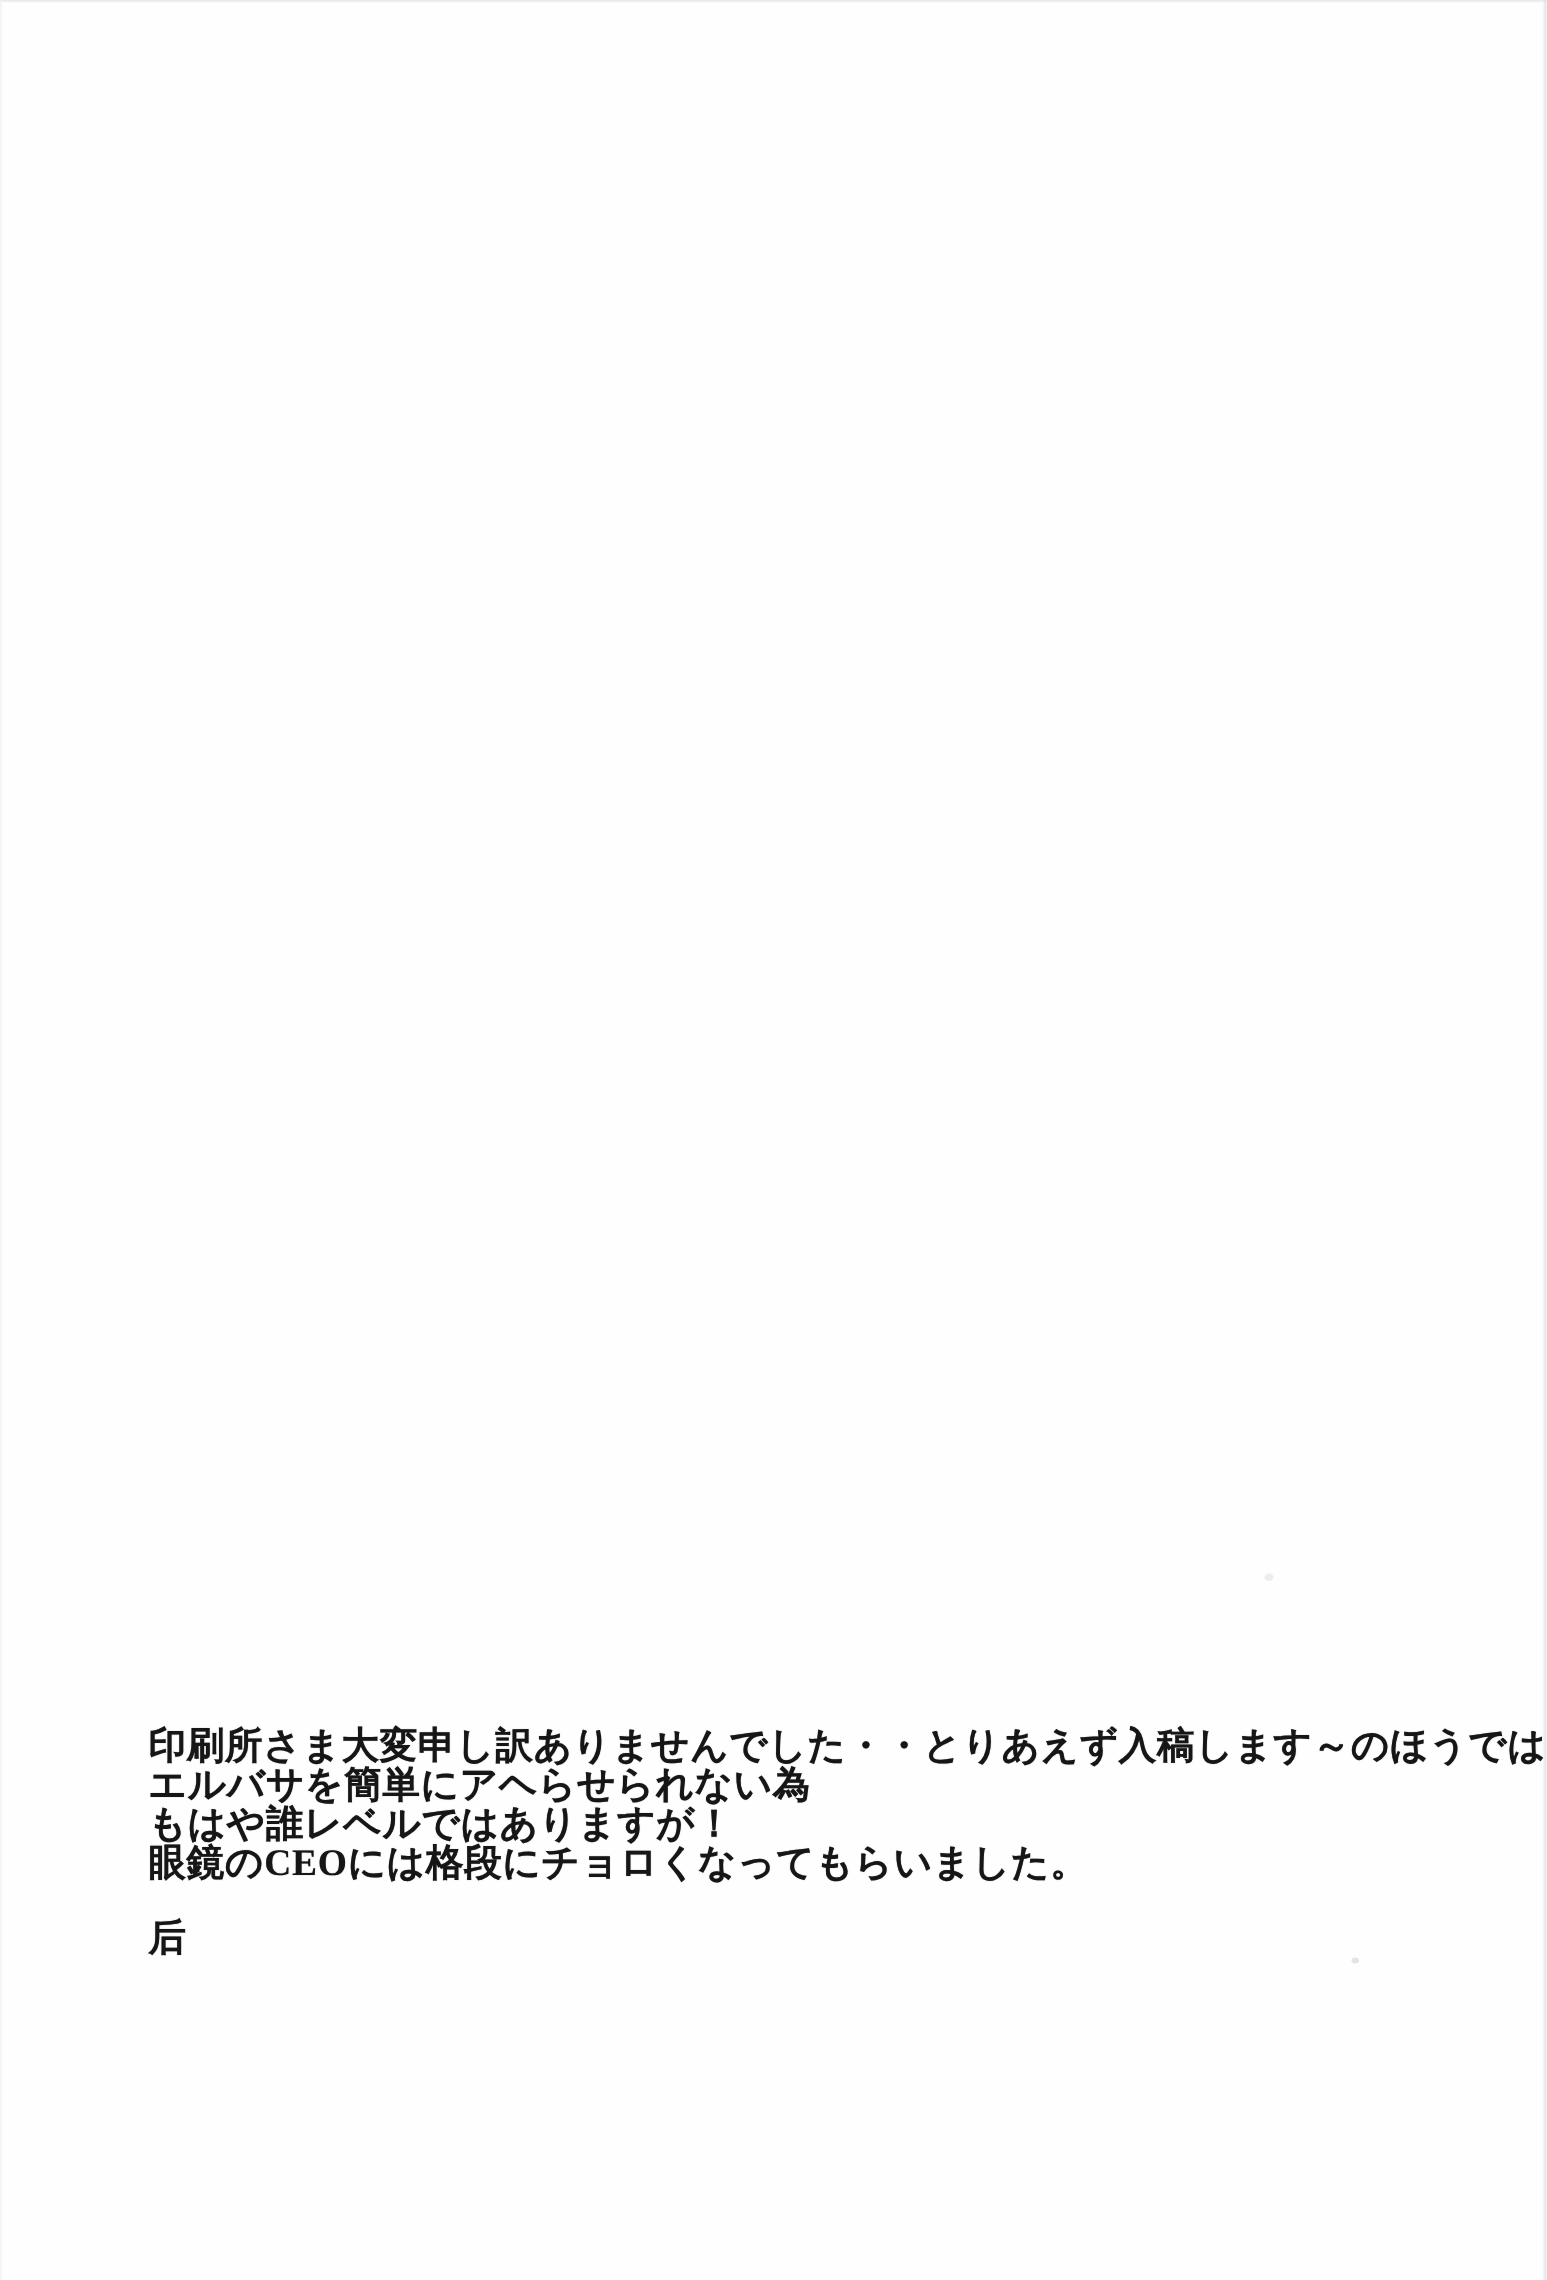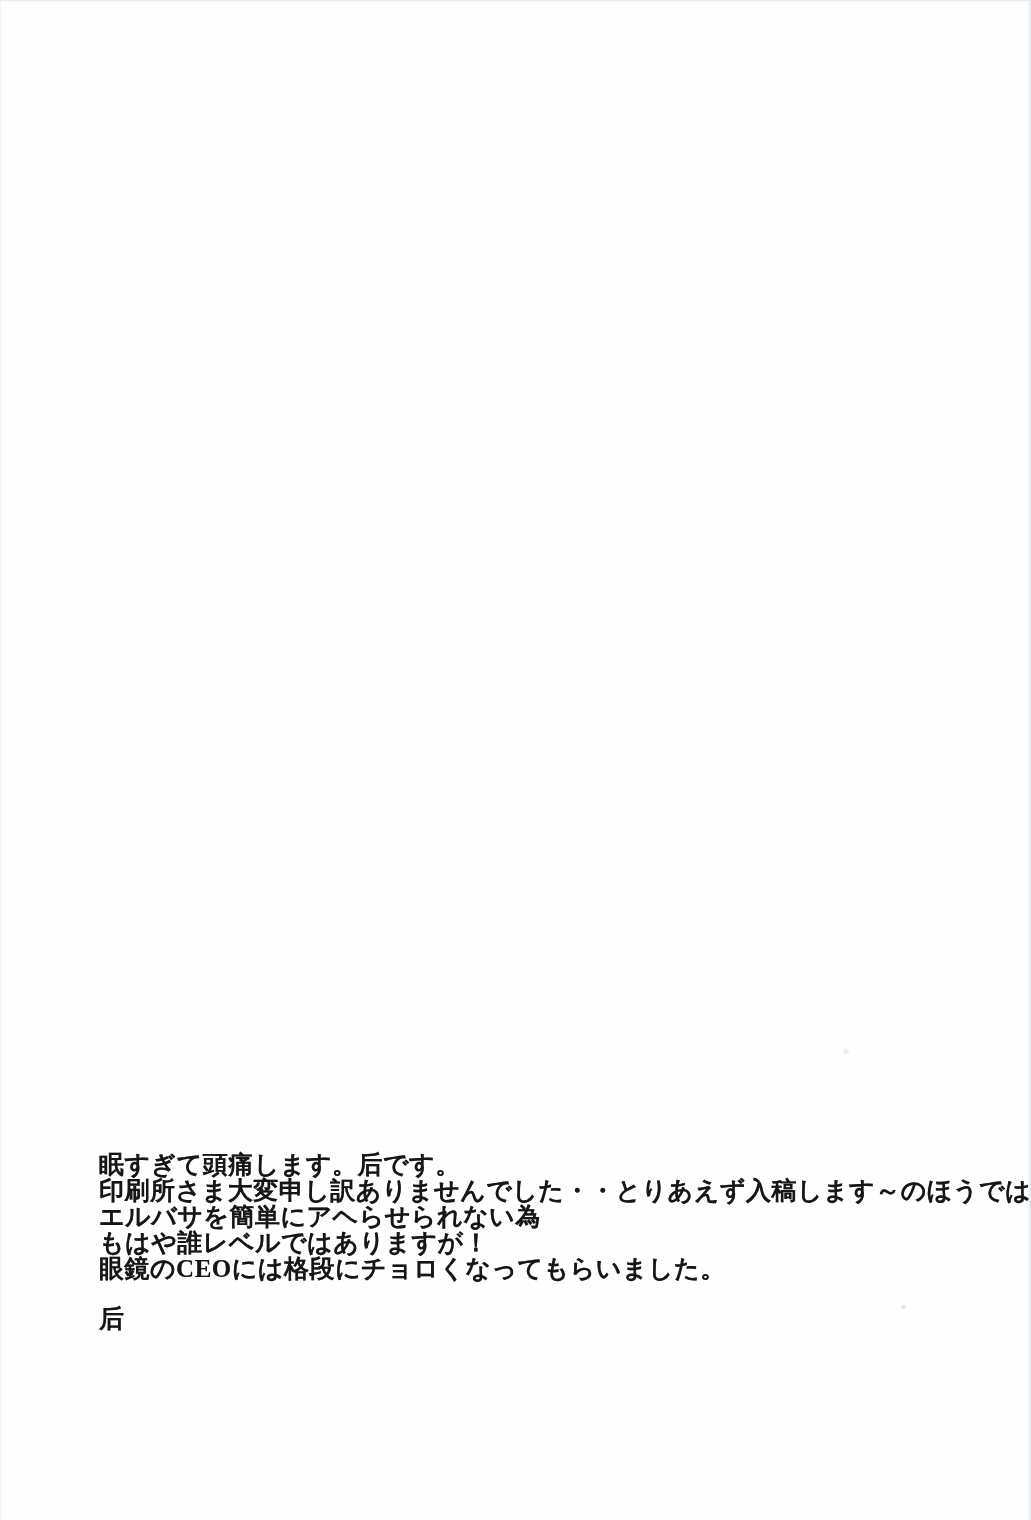--- a/index.html
+++ b/index.html
@@ -78,20 +78,19 @@
 <body>
 
 <div class="page">
   <div class="scan-edge-top"></div>
   <div class="scan-edge-right"></div>
   <div class="scan-edge-left"></div>
   <div class="speckle s1"></div>
   <div class="speckle s2"></div>
 
   <div class="afterword">
-    <p class="line">眠すぎて頭痛します。后です。</p>
     <p class="line">印刷所さま大変申し訳ありませんでした・・とりあえず入稿します～のほうでは</p>
     <p class="line">エルバサを簡単にアヘらせられない為</p>
     <p class="line">もはや誰レベルではありますが！</p>
     <p class="line">眼鏡のCEOには格段にチョロくなってもらいました。</p>
     <p class="line signature">后</p>
   </div>
 </div>
 
 </body></html>

